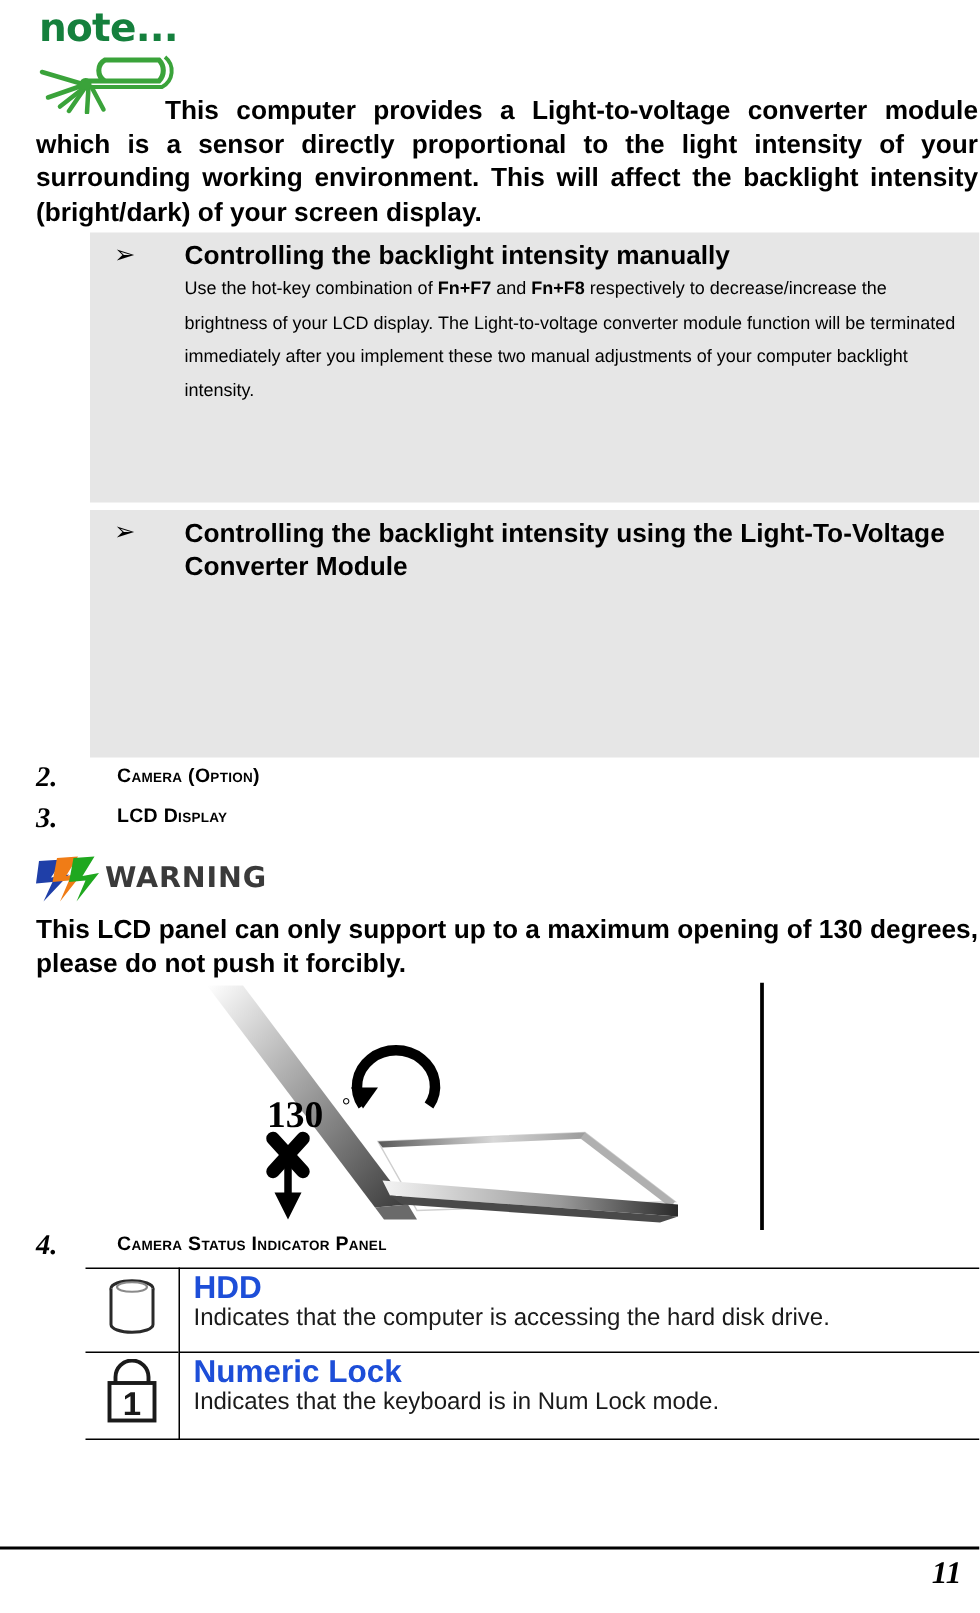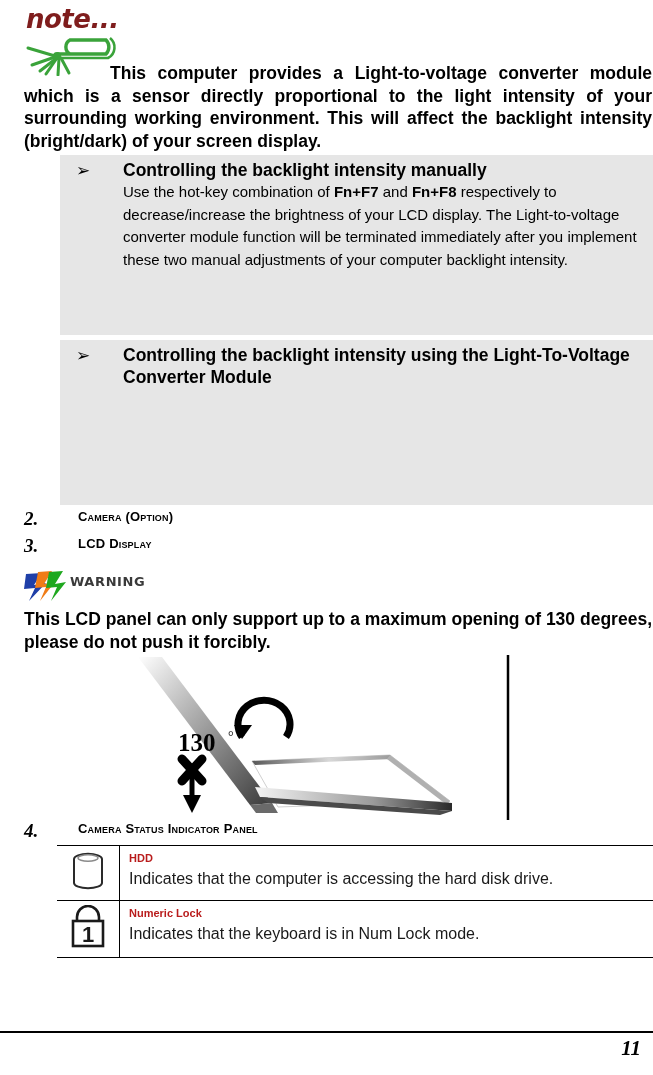--- a/index.html
+++ b/index.html
@@ -30,24 +30,23 @@
     width: 112px;
     height: 68px;
   }
   .note-word {
     position: absolute;
     left: 2px;
     top: 0px;
     font-family: "DejaVu Sans", sans-serif;
     font-size: 26px;
     font-weight: bold;
-    color: #7f1d1d;
+    color: #15803d;
     letter-spacing: -0.5px;
     line-height: 1;
-    font-style: italic;
   }
   .note-graphic {
     position: absolute;
     left: 0px;
     top: 26px;
     width: 112px;
     height: 44px;
   }
 
   
@@ -89,21 +88,21 @@
   }
   .bullet-title {
     margin-left: 63px;
     font-size: 17.5px;
     font-weight: bold;
     line-height: 22px;
     padding-right: 6px;
   }
   .bullet-body {
     margin-left: 63px;
-    font-size: 15px;
+    font-size: 12px;
     line-height: 22.6px;
     padding-right: 14px;
   }
   .bullet-body b { font-weight: bold; }
 
   
   .numhead {
     position: absolute;
     left: 0px;
     width: 653px;
@@ -138,21 +137,21 @@
     left: 22px;
     top: 568px;
     width: 145px;
     height: 36px;
   }
   .warning-word {
     position: absolute;
     left: 48px;
     top: 6px;
     font-family: "DejaVu Sans", sans-serif;
-    font-size: 13px;
+    font-size: 19px;
     font-weight: bold;
     color: #3a3a3a;
     letter-spacing: 0.6px;
   }
   .warning-bolts {
     position: absolute;
     left: 0px;
     top: 0px;
     width: 46px;
     height: 36px;
@@ -196,23 +195,23 @@
   .cell-icon {
     width: 62px;
     border-right: 1.3px solid #000;
     text-align: center;
     padding: 4px 0 4px 0 !important;
   }
   .cell-txt {
     padding: 3px 0 5px 9px !important;
   }
   .st-title {
-    font-size: 11px;
-    font-weight: bold;
-    color: #b91c1c;
+    font-size: 21px;
+    font-weight: bold;
+    color: #1d4ed8;
     line-height: 19px;
   }
   .st-desc {
     font-size: 16px;
     color: #1a1a1a;
     line-height: 21px;
   }
 
   
   .footer-rule {

